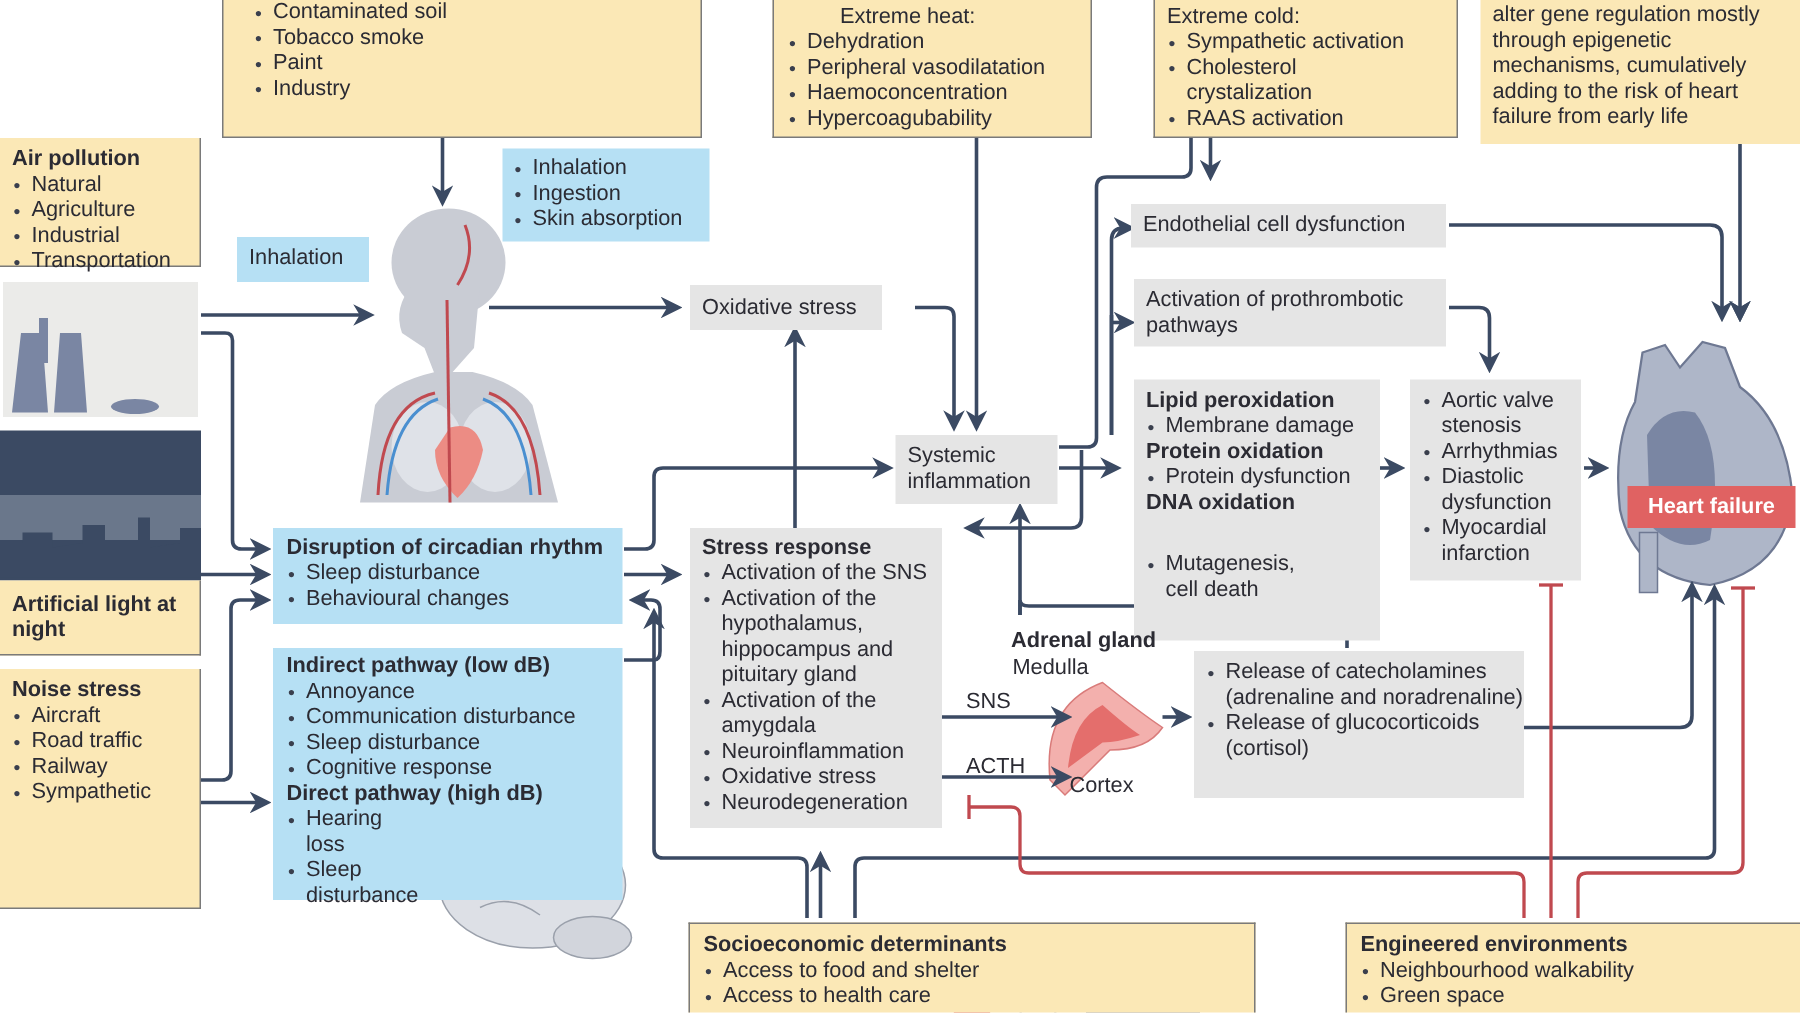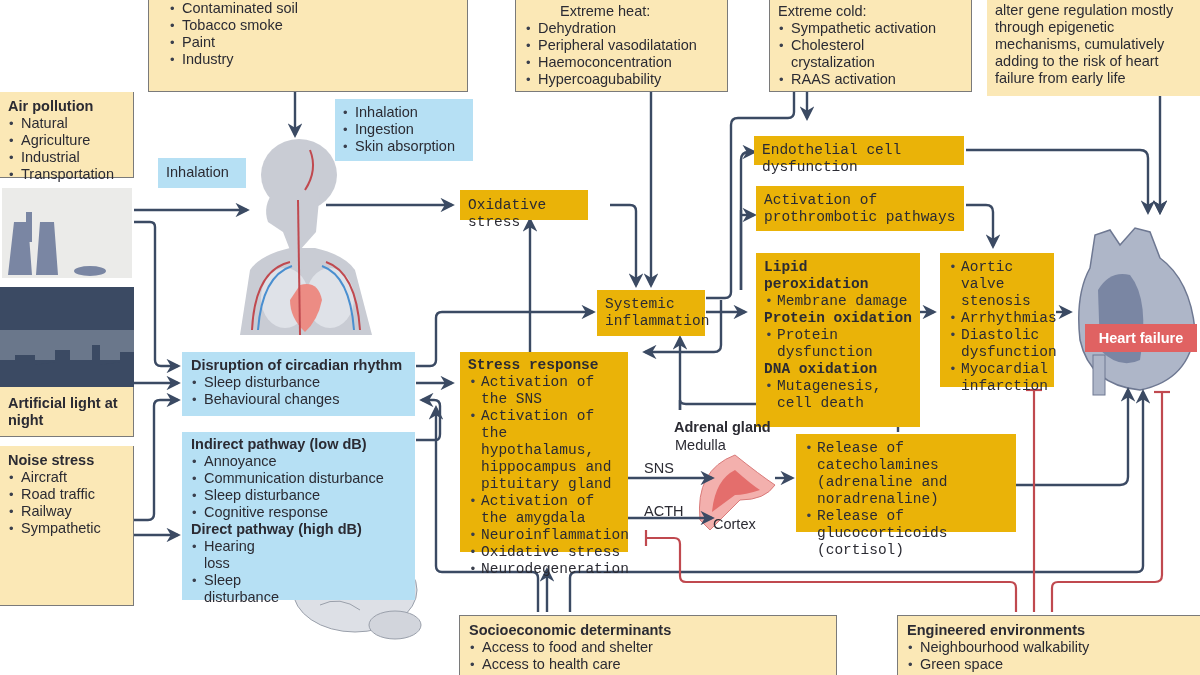--- a/index.html
+++ b/index.html
@@ -1,21 +1,21 @@
 <!DOCTYPE html>
 <html><head>
 <meta charset="utf-8">
 <style>
   * { box-sizing: border-box; margin: 0; padding: 0; }
   html, body { width: 1200px; height: 675px; overflow: hidden; background: #ffffff; }
   body { position: relative; font-family: "Liberation Sans", "DejaVu Sans", sans-serif; color: #2b2b33; }
   .box { position: absolute; font-size: 14.5px; line-height: 17px; }
   .yellow { background: #fbe8b6; }
   .blue { background: #b6e0f4; }
-  .pink { background: #eab308; font-family: Liberation Mono, monospace; }
+  .pink { background: #e5e5e5; }
   .bracket { border-left: 1.5px solid #7a7a7a; border-right: 1.5px solid #7a7a7a; border-bottom: 1.5px solid #7a7a7a; }
   .title { font-weight: bold; display: block; }
   ul { list-style: none; }
   li { position: relative; padding-left: 13px; }
   li::before { content: "\2022"; position: absolute; left: 1px; top: 0; font-size: 13px; color: #3a3f4d; }
   svg.wires { position: absolute; left: 0; top: 0; width: 1200px; height: 675px; pointer-events: none; }
   .hf-label { position: absolute; left: 1085px; top: 324px; width: 112px; height: 28px; background: #e06262; color: #fff; font-weight: bold; font-size: 14.5px; line-height: 28px; text-align: center; }
   .plain-label { position: absolute; font-size: 14.5px; line-height: 17px; }
 </style>
 </head>
@@ -278,21 +278,21 @@
 <div class="box pink" style="left:756px; top:253px; width:164px; height:174px; padding:6px 0 0 8px;">
   <span class="title">Lipid peroxidation</span>
   <ul>
       <li>Membrane damage</li>
     </ul>
   <span class="title">Protein oxidation</span>
   <ul>
       <li>Protein dysfunction</li>
     </ul>
   <span class="title">DNA oxidation</span>
-  <ul style="width:110px;">
+  <ul style="width:110px;margin-top:24px;">
       <li>Mutagenesis, cell death</li>
     </ul>
 </div>
 
 <div class="box pink" style="left:940px; top:253px; width:114px; height:134px; padding:6px 0 0 8px;">
   <ul>
     <li>Aortic valve stenosis</li>
     <li>Arrhythmias</li>
     <li>Diastolic dysfunction</li>
     <li>Myocardial infarction</li>

